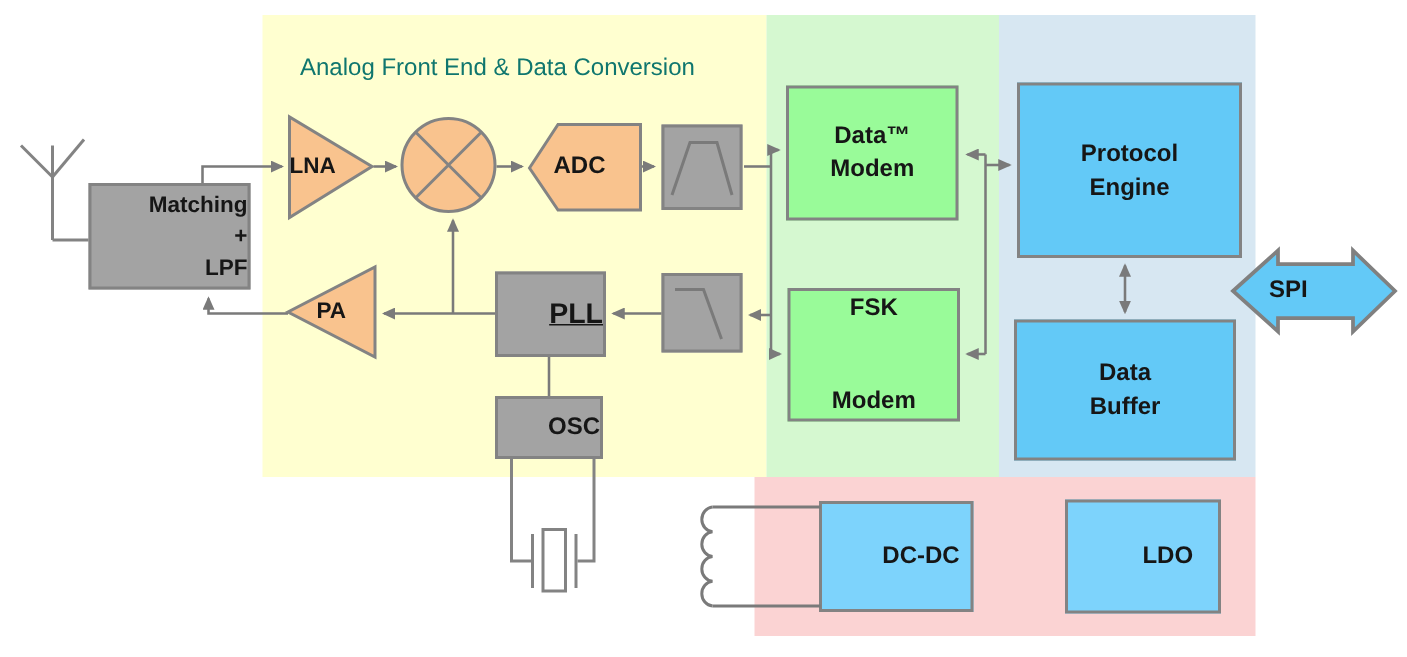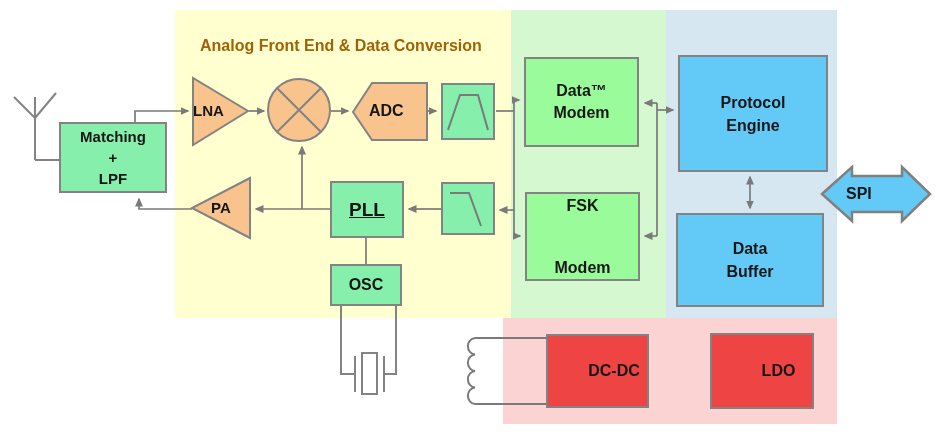--- a/index.html
+++ b/index.html
@@ -3,28 +3,28 @@
 <meta charset="utf-8">
 <style>
   html,body{margin:0;padding:0;background:#ffffff;}
   .stage{position:relative;width:938px;height:438px;background:#ffffff;
          font-family:"Liberation Sans",sans-serif;overflow:hidden;}
   .region{position:absolute;z-index:1;}
   .region-afe{left:175px;top:10px;width:336px;height:308px;background:#FFFFD0;}
   .region-modems{left:511px;top:10px;width:155px;height:308px;background:#D5F8D0;}
   .region-digital{left:666px;top:10px;width:171px;height:308px;background:#D7E7F2;}
   .region-power{left:503px;top:318px;width:334px;height:106px;background:#FBD3D3;}
-  .title{position:absolute;left:200px;top:37px;z-index:3;font-size:16px;font-weight:bold;color:#a16207;white-space:nowrap;}
+  .title{position:absolute;left:200px;top:37px;z-index:3;font-size:16px;font-weight:normal;color:#0f766e;white-space:nowrap;}
   .block{position:absolute;z-index:2;border:2px solid #838383;box-sizing:border-box;
          display:flex;flex-direction:column;align-items:center;justify-content:center;
          text-align:center;font-weight:bold;color:#161616;}
-  .orange{background:#86efac;}
+  .orange{background:#a3a3a3;align-items:flex-end;}
   .greenbox{background:#99FB99;}
   .bluebox{background:#63C9F7;}
-  .redbox{background:#ef4444;padding-left:33px;}
+  .redbox{background:#7dd3fc;padding-left:33px;}
   .b-matching{left:59px;top:122px;width:108px;height:71px;font-size:15px;line-height:21px;}
   .b-pll{left:330px;top:181px;width:74px;height:57px;font-size:19px;text-decoration:underline;}
   .b-osc{left:330px;top:264px;width:72px;height:42px;font-size:16px;}
   .b-rxf{left:441px;top:83px;width:54px;height:57px;}
   .b-txf{left:441px;top:182px;width:54px;height:53px;}
   .b-lora{left:524px;top:57px;width:115px;height:90px;font-size:16px;line-height:22px;}
   .b-fsk{left:525px;top:192px;width:115px;height:89px;font-size:16px;line-height:22px;gap:40px;}
   .b-protocol{left:678px;top:55px;width:150px;height:117px;font-size:16px;line-height:23px;}
   .b-buffer{left:676px;top:213px;width:148px;height:94px;font-size:16px;line-height:23px;}
   .b-dcdc{left:546px;top:334px;width:103px;height:74px;font-size:16px;}

